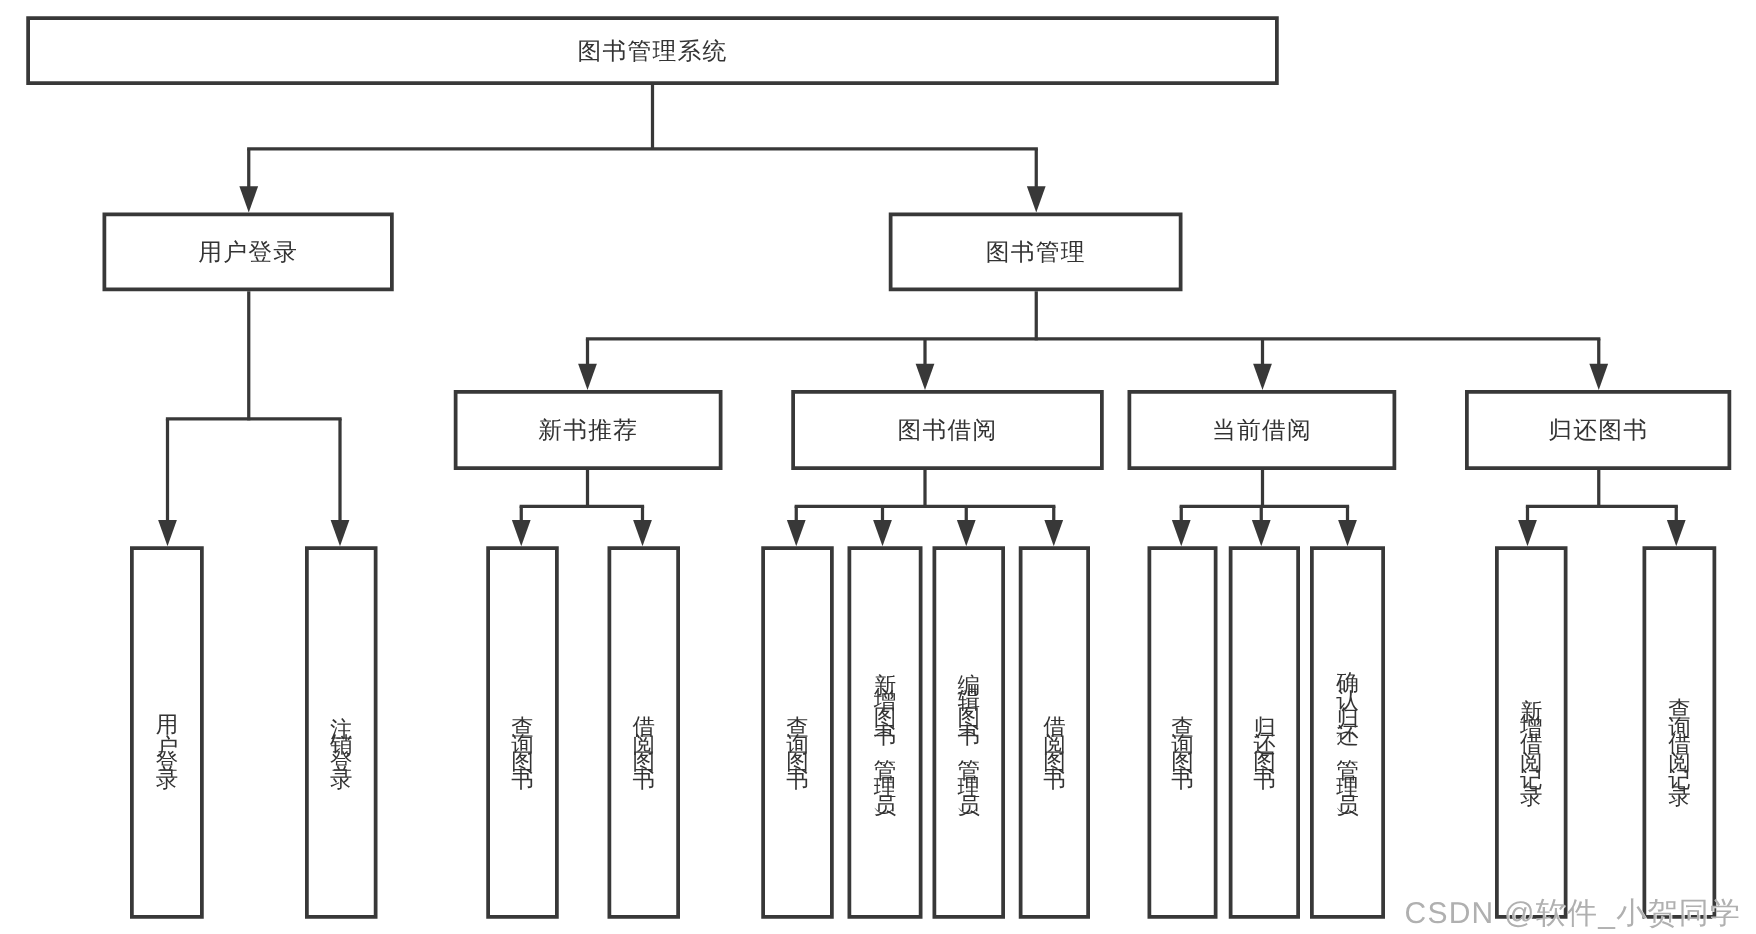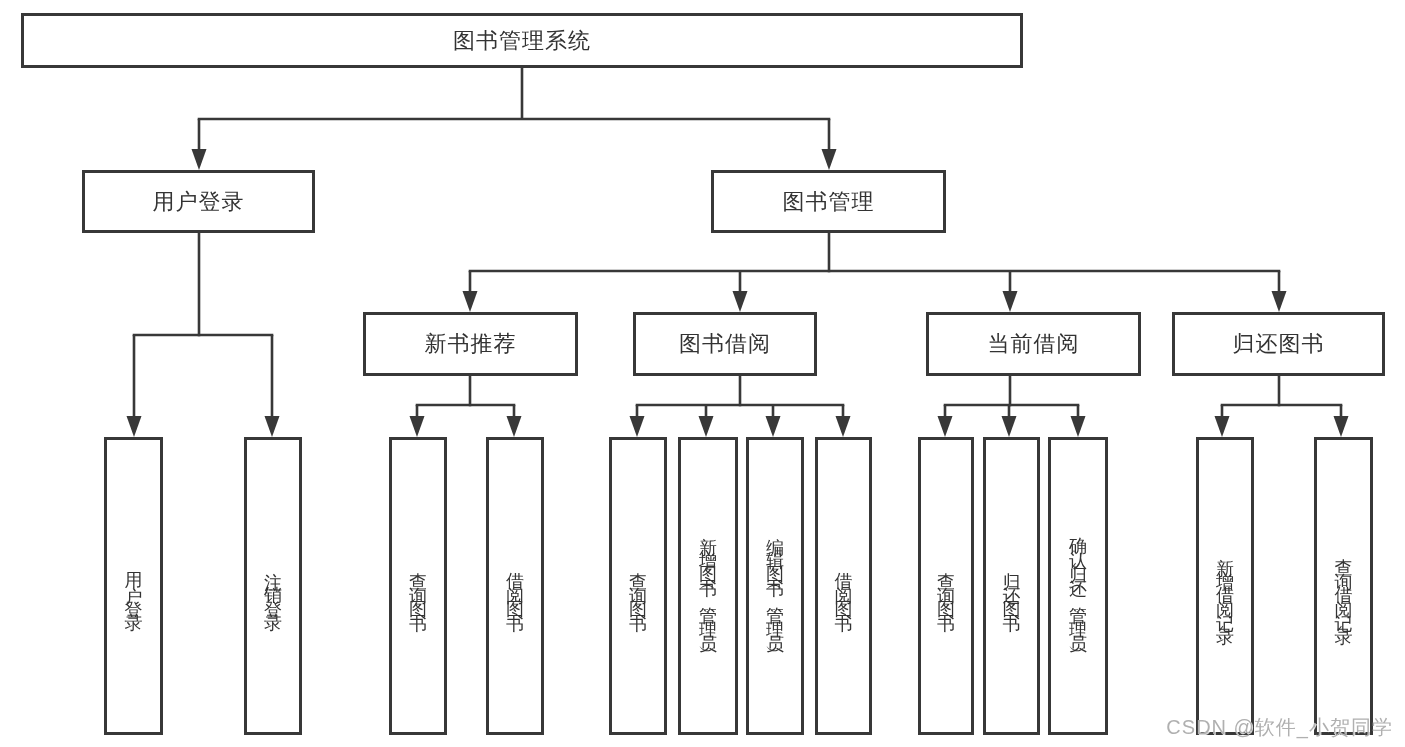--- a/index.html
+++ b/index.html
@@ -36,37 +36,37 @@
     position: absolute;
     box-sizing: border-box;
     background: var(--background);
     border: 3px solid var(--line);
     display: flex;
     align-items: center;
     justify-content: center;
     color: var(--text);
   }
   .node.h span {
-    font-size: 22px;
+    font-size: 19px;
     letter-spacing: 1px;
     white-space: nowrap;
   }
   .node.v span {
     writing-mode: vertical-rl;
     text-orientation: mixed;
     font-size: 18px;
     line-height: 1;
     letter-spacing: 14px;
     white-space: nowrap;
   }
   .watermark {
     position: absolute;
     right: 12px;
     top: 714px;
-    font-size: 20px;
+    font-size: 24px;
     letter-spacing: 1px;
     color: var(--watermark);
     text-shadow: 1px 1px 0 rgba(255,255,255,0.8);
     white-space: nowrap;
     pointer-events: none;
   }
 </style>
 </head>
 <body>
 
@@ -141,24 +141,24 @@
   <div class="node h" style="left:82px; top:170px; width:233px; height:63px;">
     <span>用户登录</span>
   </div>
   <div class="node h" style="left:711px; top:170px; width:235px; height:63px;justify-content:center;">
     <span>图书管理</span>
   </div>
 
   <div class="node h" style="left:363px; top:312px; width:215px; height:64px;align-items:center;">
     <span>新书推荐</span>
   </div>
-  <div class="node h" style="left:633px; top:312px; width:184px; height:64px;">
+  <div class="node h" style="left:633px; top:312px; width:250px; height:64px;">
     <span>图书借阅</span>
   </div>
-  <div class="node h" style="left:902px; top:312px; width:215px; height:64px;margin-left:24px;">
+  <div class="node h" style="left:902px; top:312px; width:215px; height:64px;">
     <span>当前借阅</span>
   </div>
   <div class="node h" style="left:1172px; top:312px; width:213px; height:64px;">
     <span>归还图书</span>
   </div>
 
   <div class="node v" style="left:104px; top:437px; width:59px; height:298px;">
     <span>用户登录</span>
   </div>
   <div class="node v" style="left:244px; top:437px; width:58px; height:298px;">

